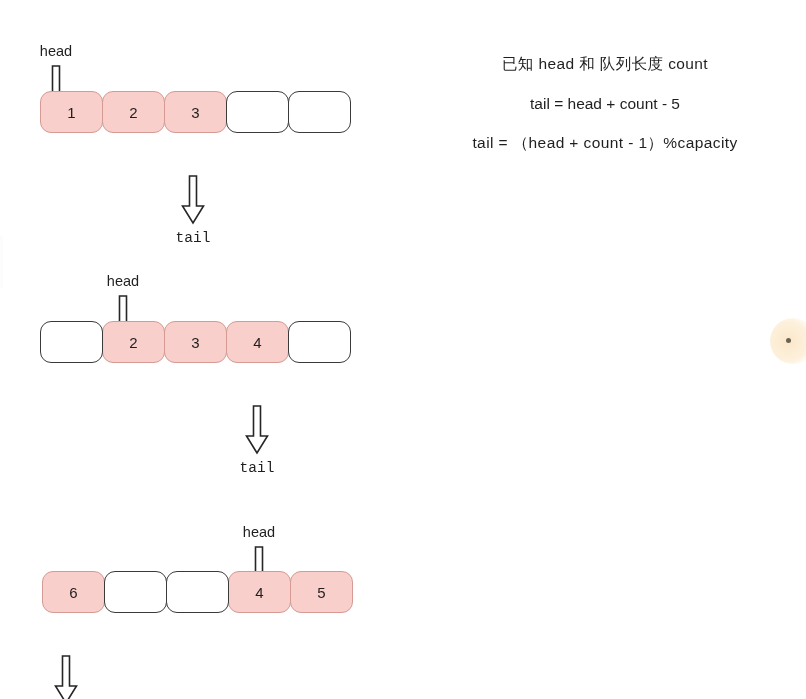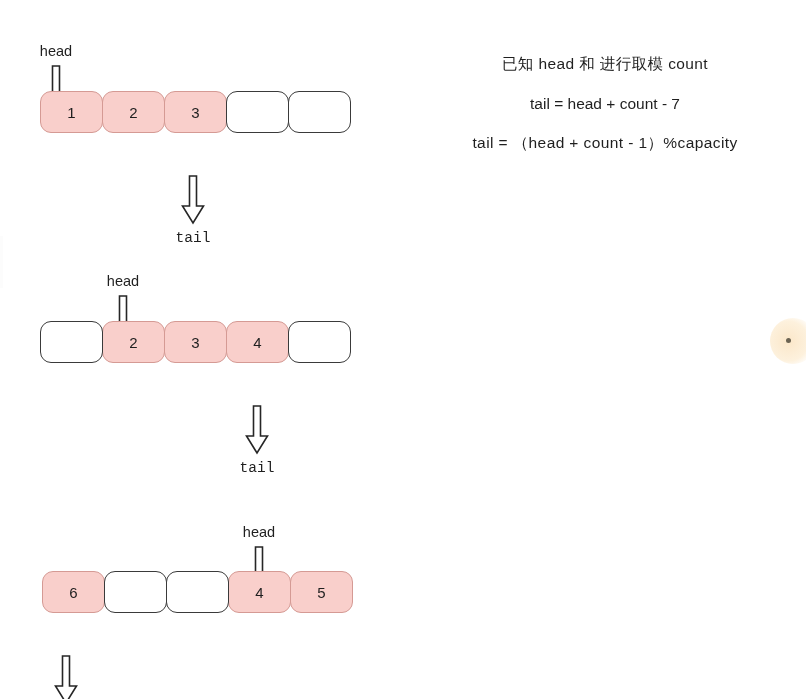--- a/index.html
+++ b/index.html
@@ -221,22 +221,22 @@
   </div>
 
   <div class="pointer up" style="left: 39px; top: 617px;">
     <svg width="26" height="50" viewBox="0 0 26 50" aria-hidden="true">
       <polygon points="9.5,1 16.5,1 16.5,31 23.5,31 13,48 2.5,31 9.5,31" fill="#ffffff" stroke="#262626" stroke-width="1.6" stroke-linejoin="miter"></polygon>
     </svg>
     <span class="plabel">tail</span>
   </div>
 
   <div id="explain">
-    <div class="line cjk">已知 head 和  进行取模 count</div>
-    <div class="line">tail = head + count - 7</div>
+    <div class="line cjk">已知 head 和  队列长度 count</div>
+    <div class="line">tail = head + count - 5</div>
     <div class="line cjk">tail =  （head + count - 1）%capacity</div>
   </div>
 
   <div id="left-edge-strip"></div>
   <div id="edge-badge">
     <div class="dot"></div>
   </div>
 
 </div>
 

